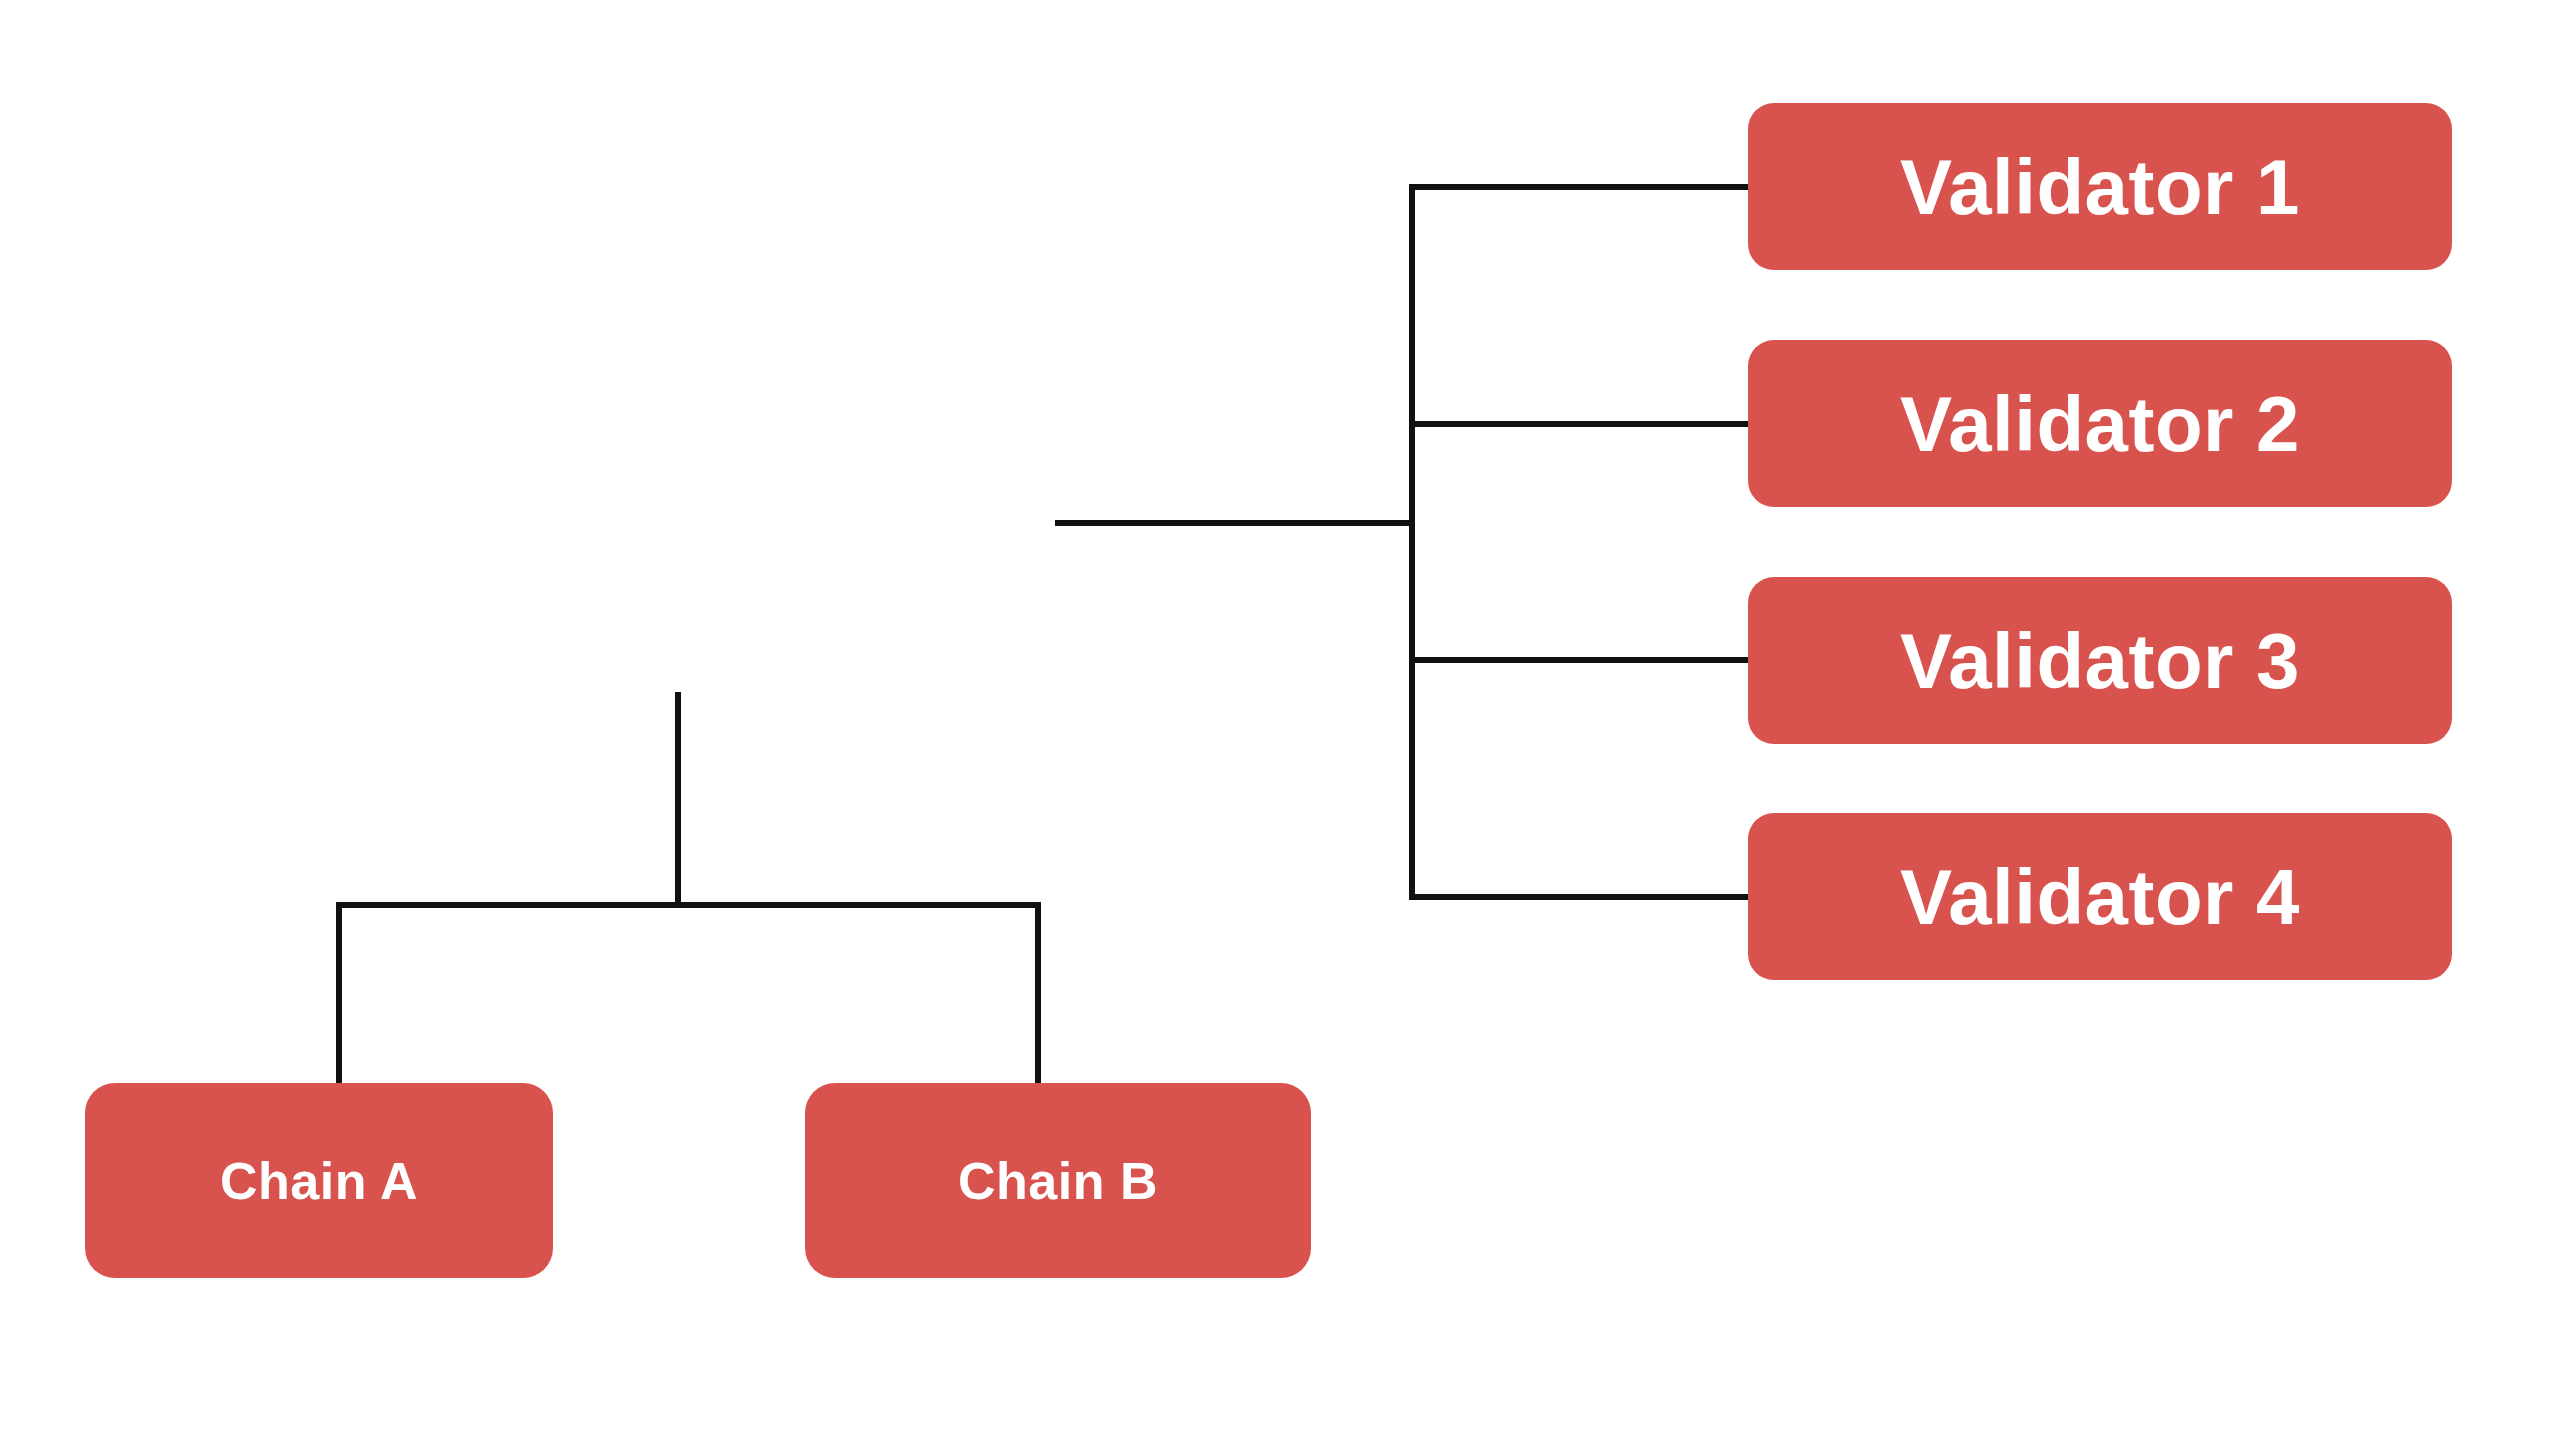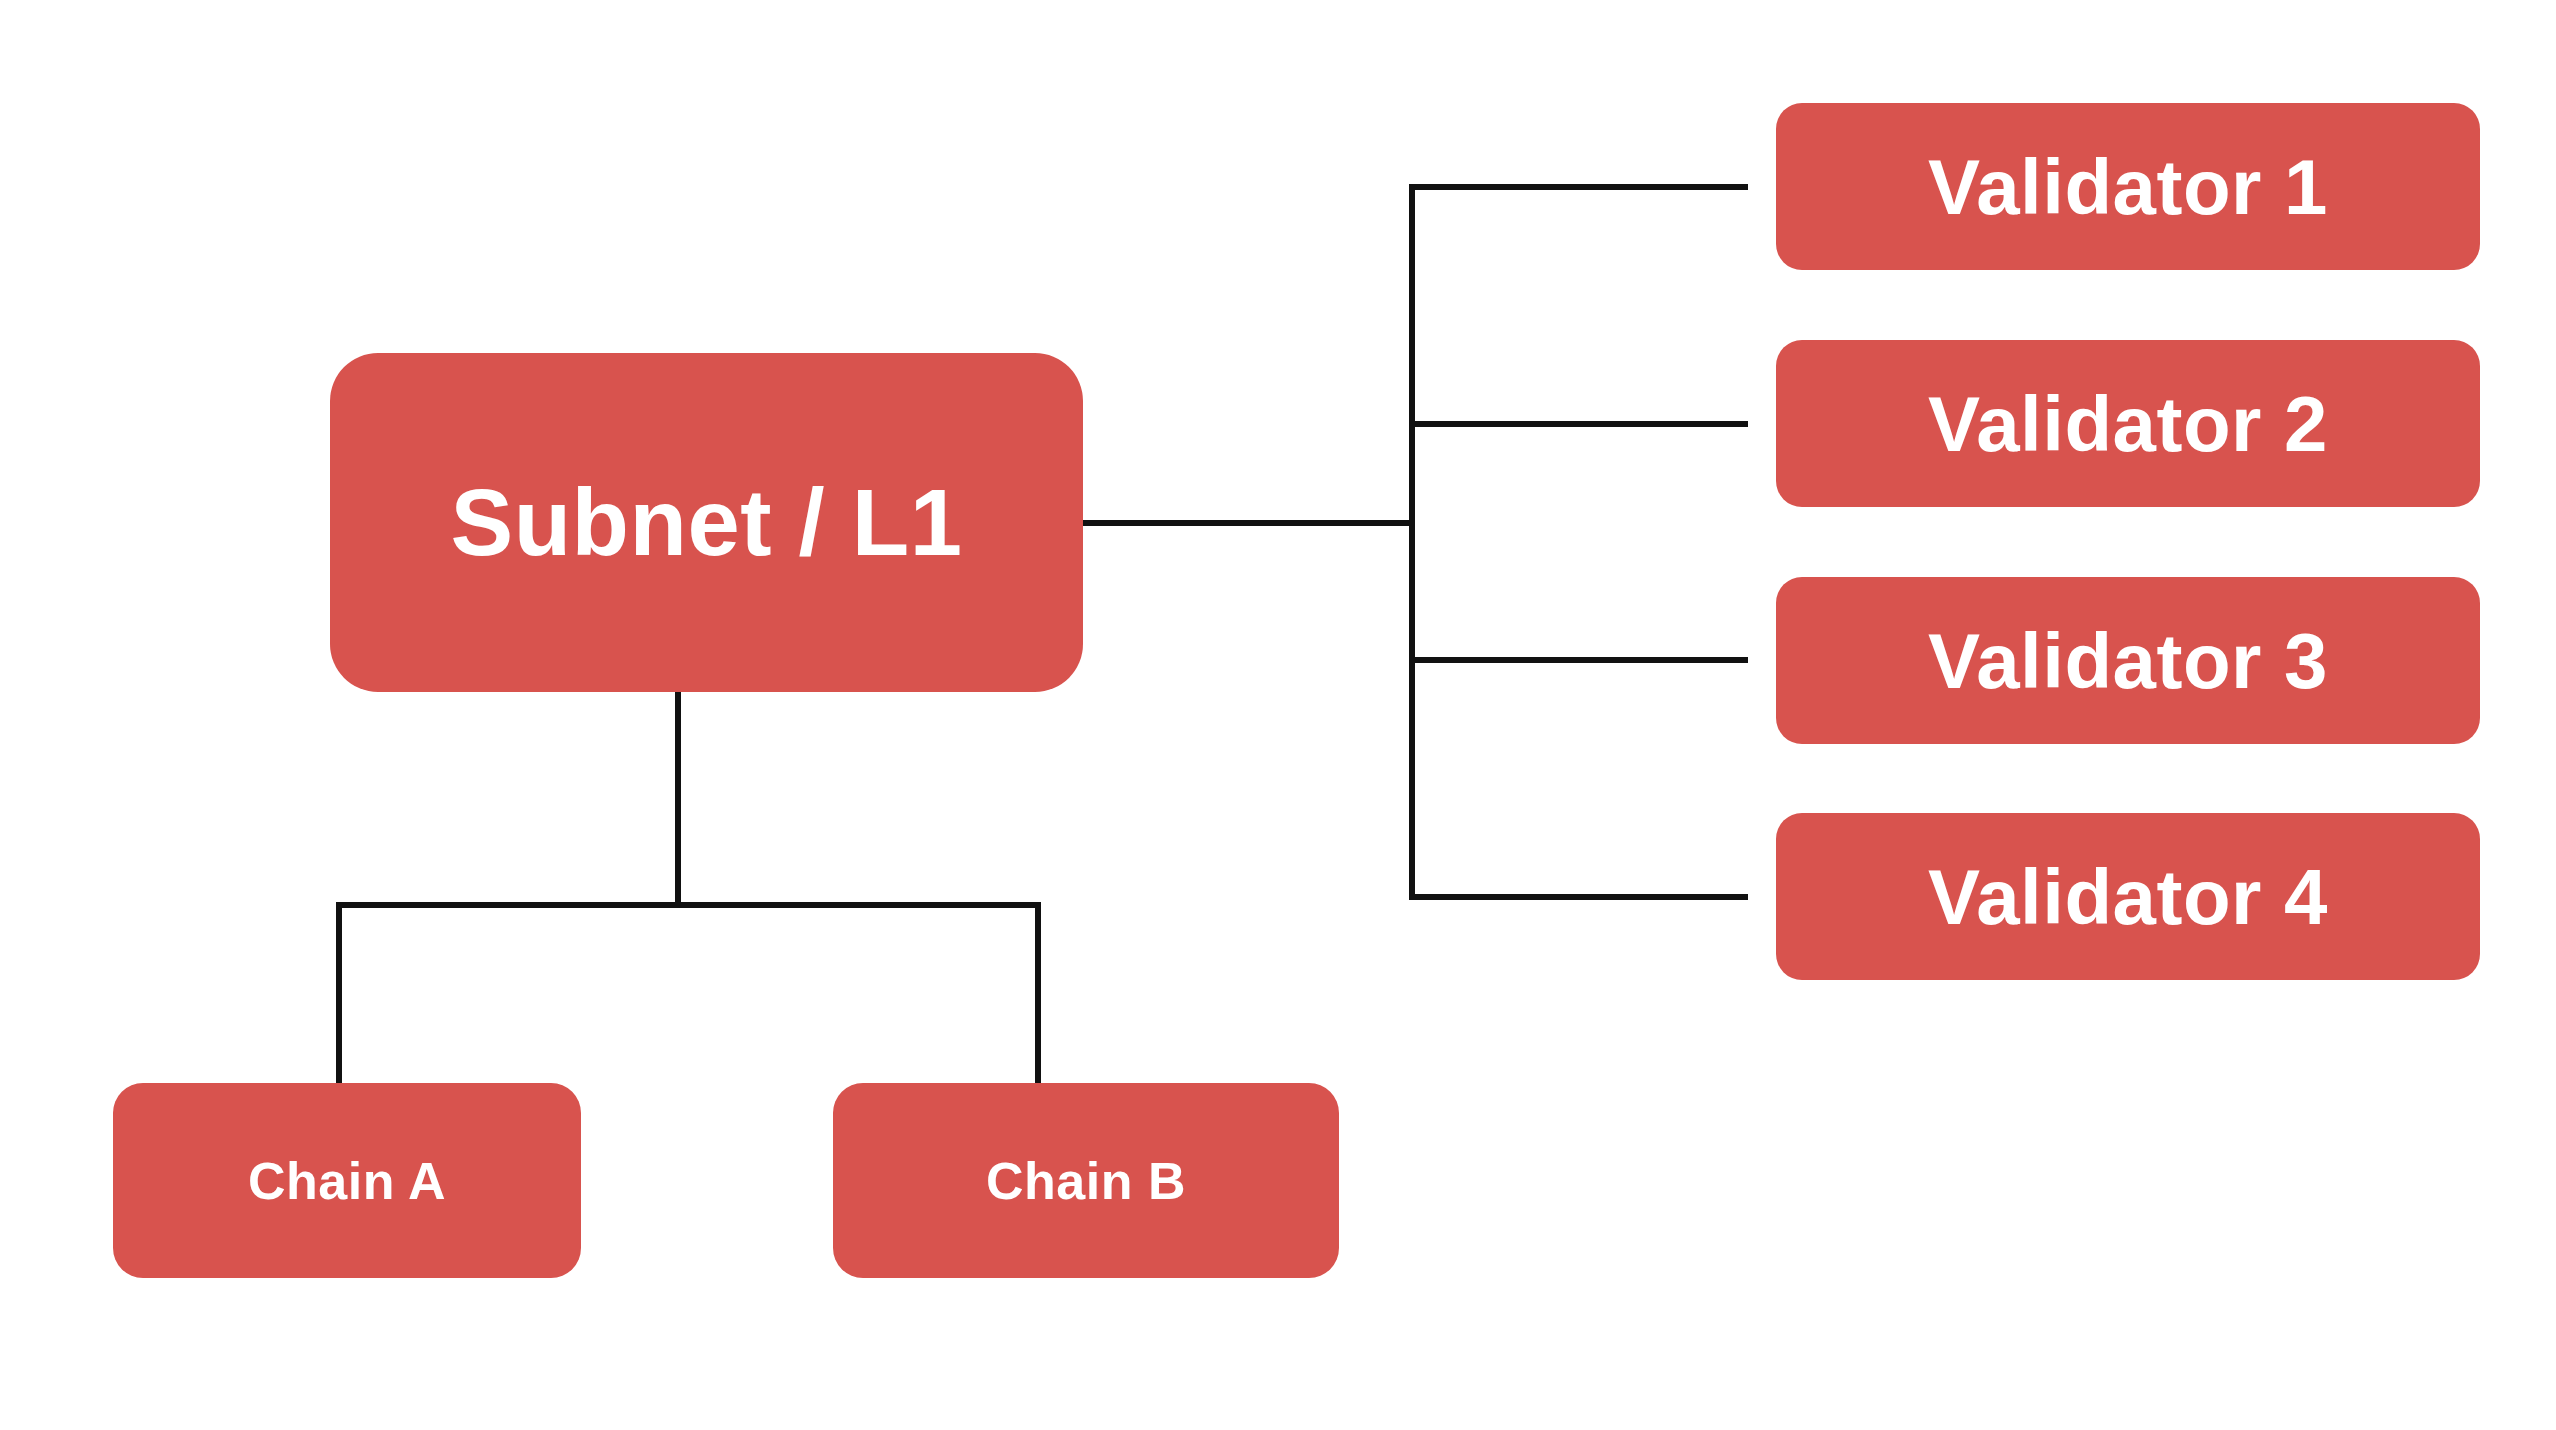--- a/index.html
+++ b/index.html
@@ -35,21 +35,20 @@
     position: absolute;
     background: var(--node-fill);
     color: var(--node-text);
     display: flex;
     align-items: center;
     justify-content: center;
     font-weight: bold;
     text-align: center;
     line-height: 1;
     letter-spacing: 0.5px;
-    margin-left: 28px;
   }
   .node-subnet {
     left: 302px; top: 353px;
     width: 753px; height: 339px;
     border-radius: 48px;
     font-size: 94px;
   }
   .node-validator {
     left: 1748px;
     width: 704px; height: 167px;
@@ -82,23 +81,20 @@
     <line x1="1409" y1="424" x2="1748" y2="424"></line>
     <line x1="1409" y1="660" x2="1748" y2="660"></line>
     <line x1="1409" y1="897" x2="1748" y2="897"></line>
 
     <line x1="678" y1="692" x2="678" y2="905"></line>
     <line x1="339" y1="905" x2="1038" y2="905"></line>
     <line x1="339" y1="902" x2="339" y2="1083"></line>
     <line x1="1038" y1="902" x2="1038" y2="1083"></line>
   </svg>
 
-  <div class="node node-subnet">
-    <span>Subnet / L1</span>
-  </div>
 
   <div class="node node-validator node-validator-1">
     <span>Validator 1</span>
   </div>
   <div class="node node-validator node-validator-2">
     <span>Validator 2</span>
   </div>
   <div class="node node-validator node-validator-3">
     <span>Validator 3</span>
   </div>

